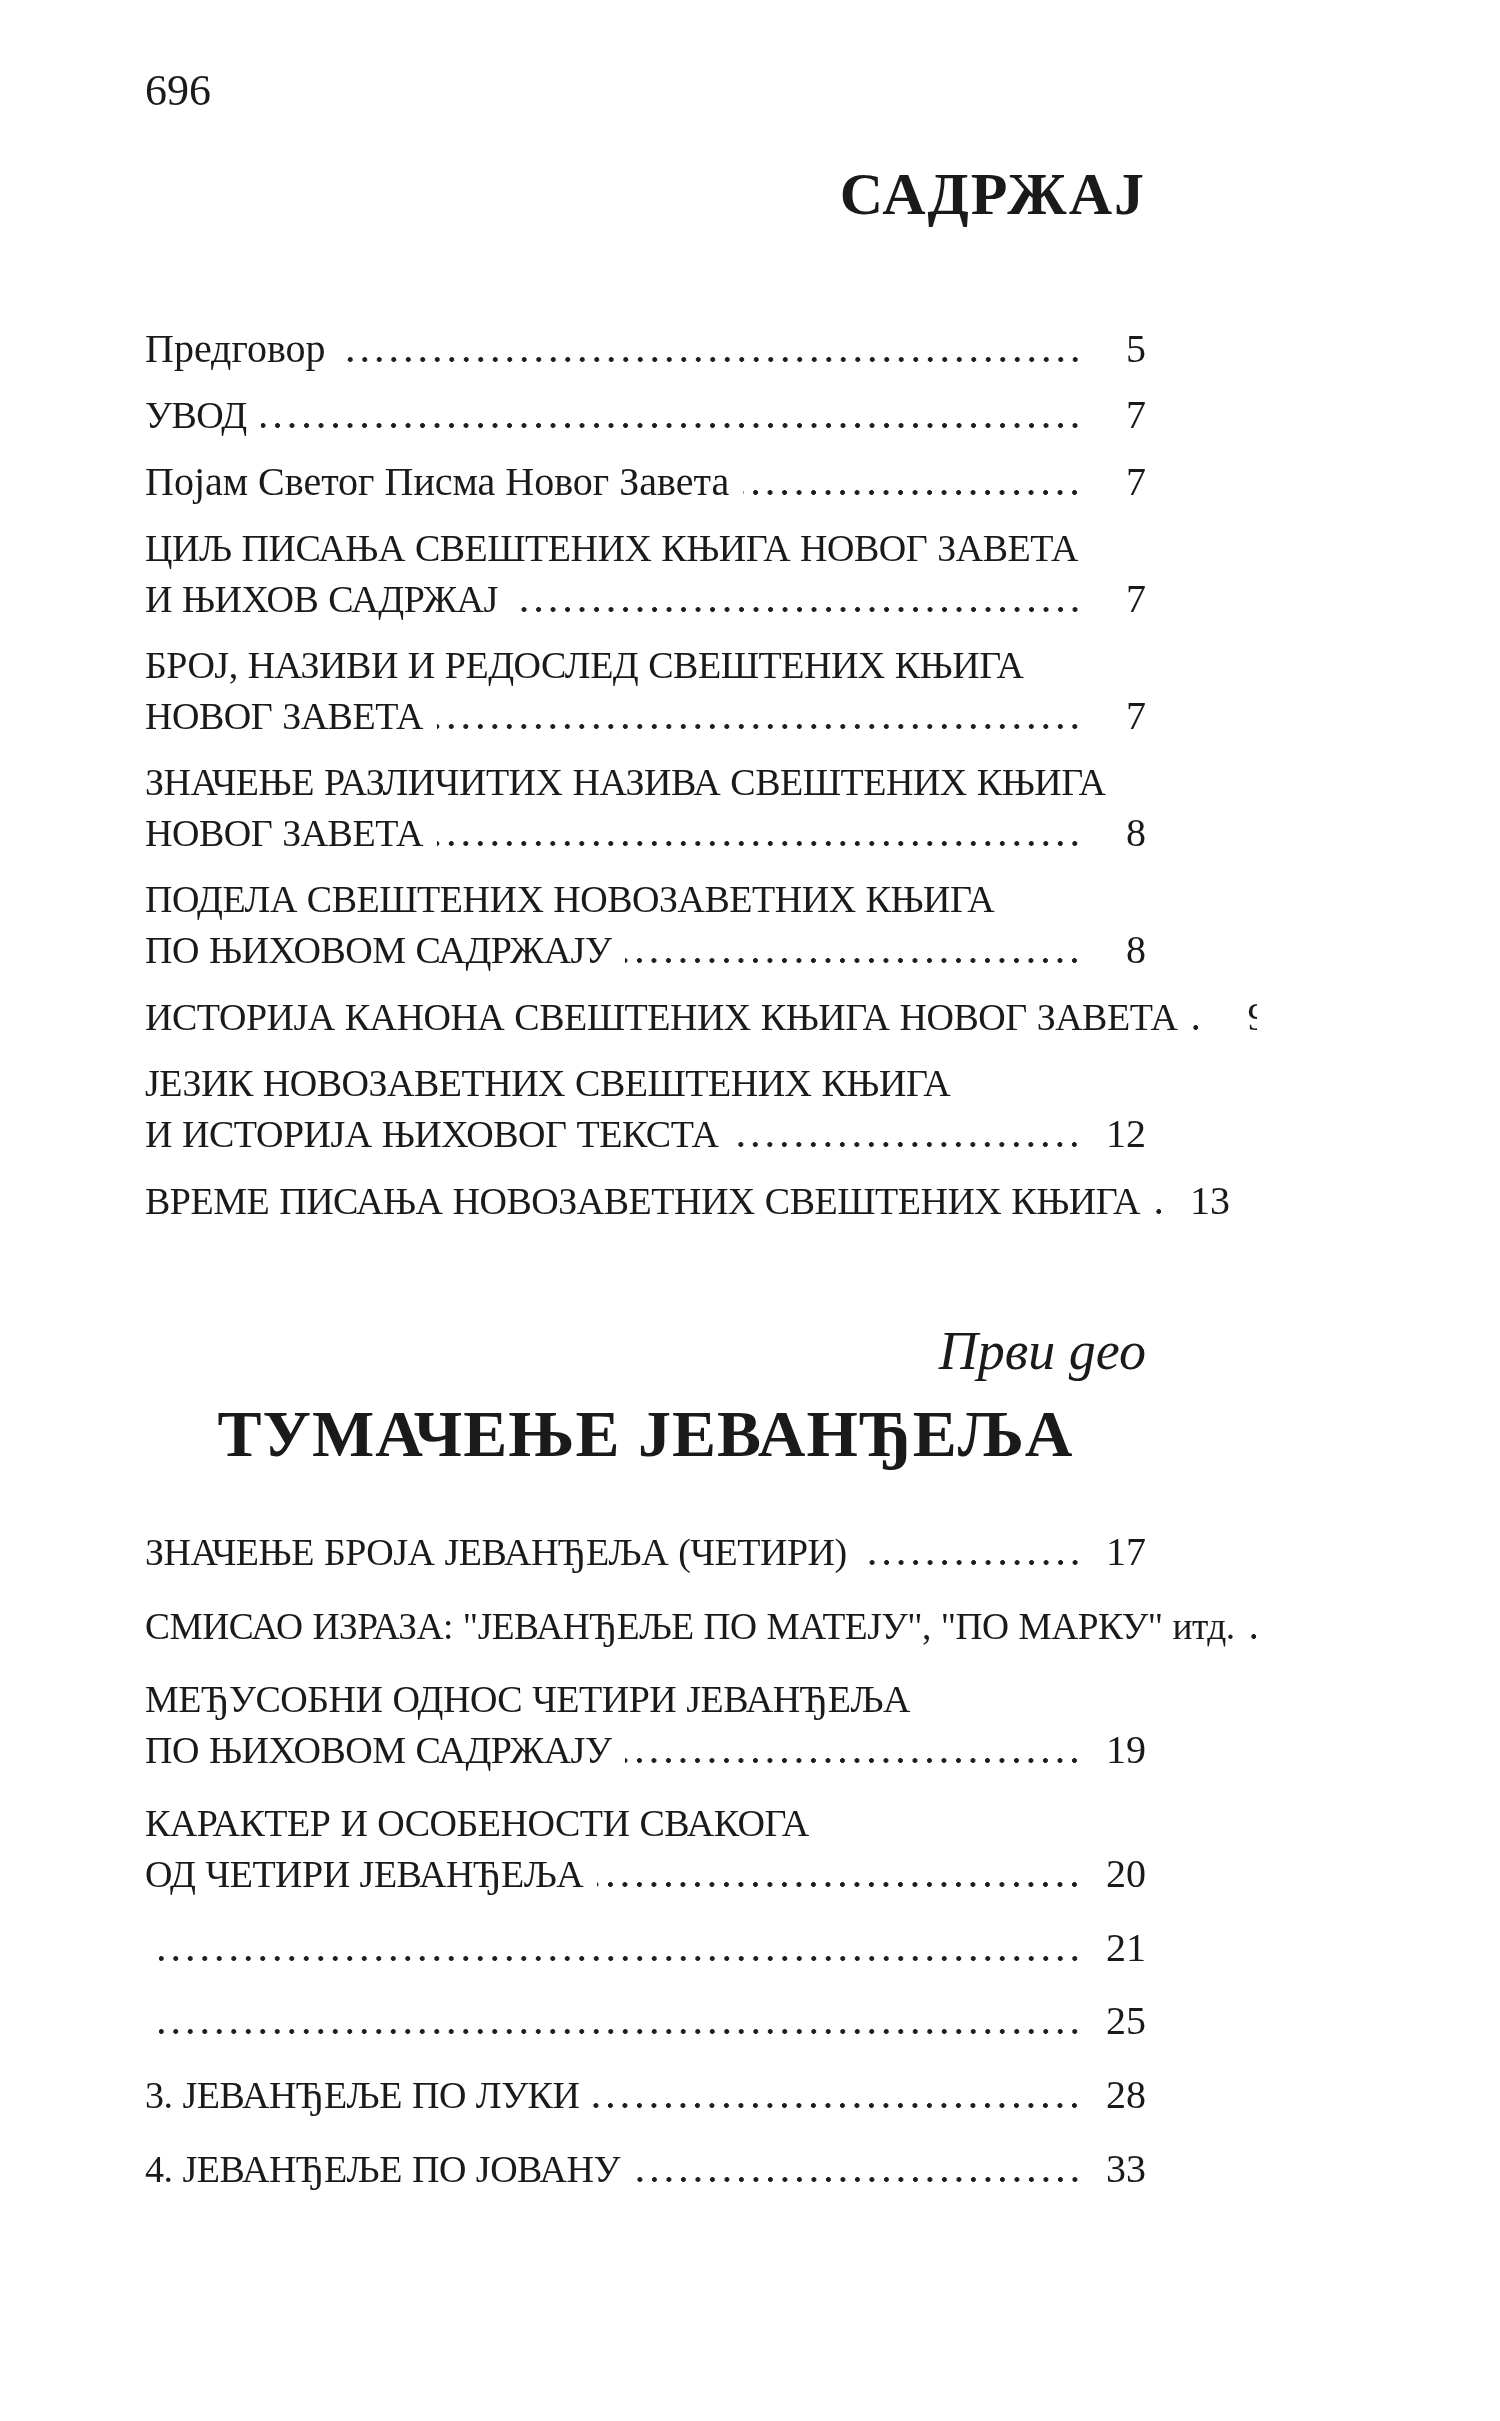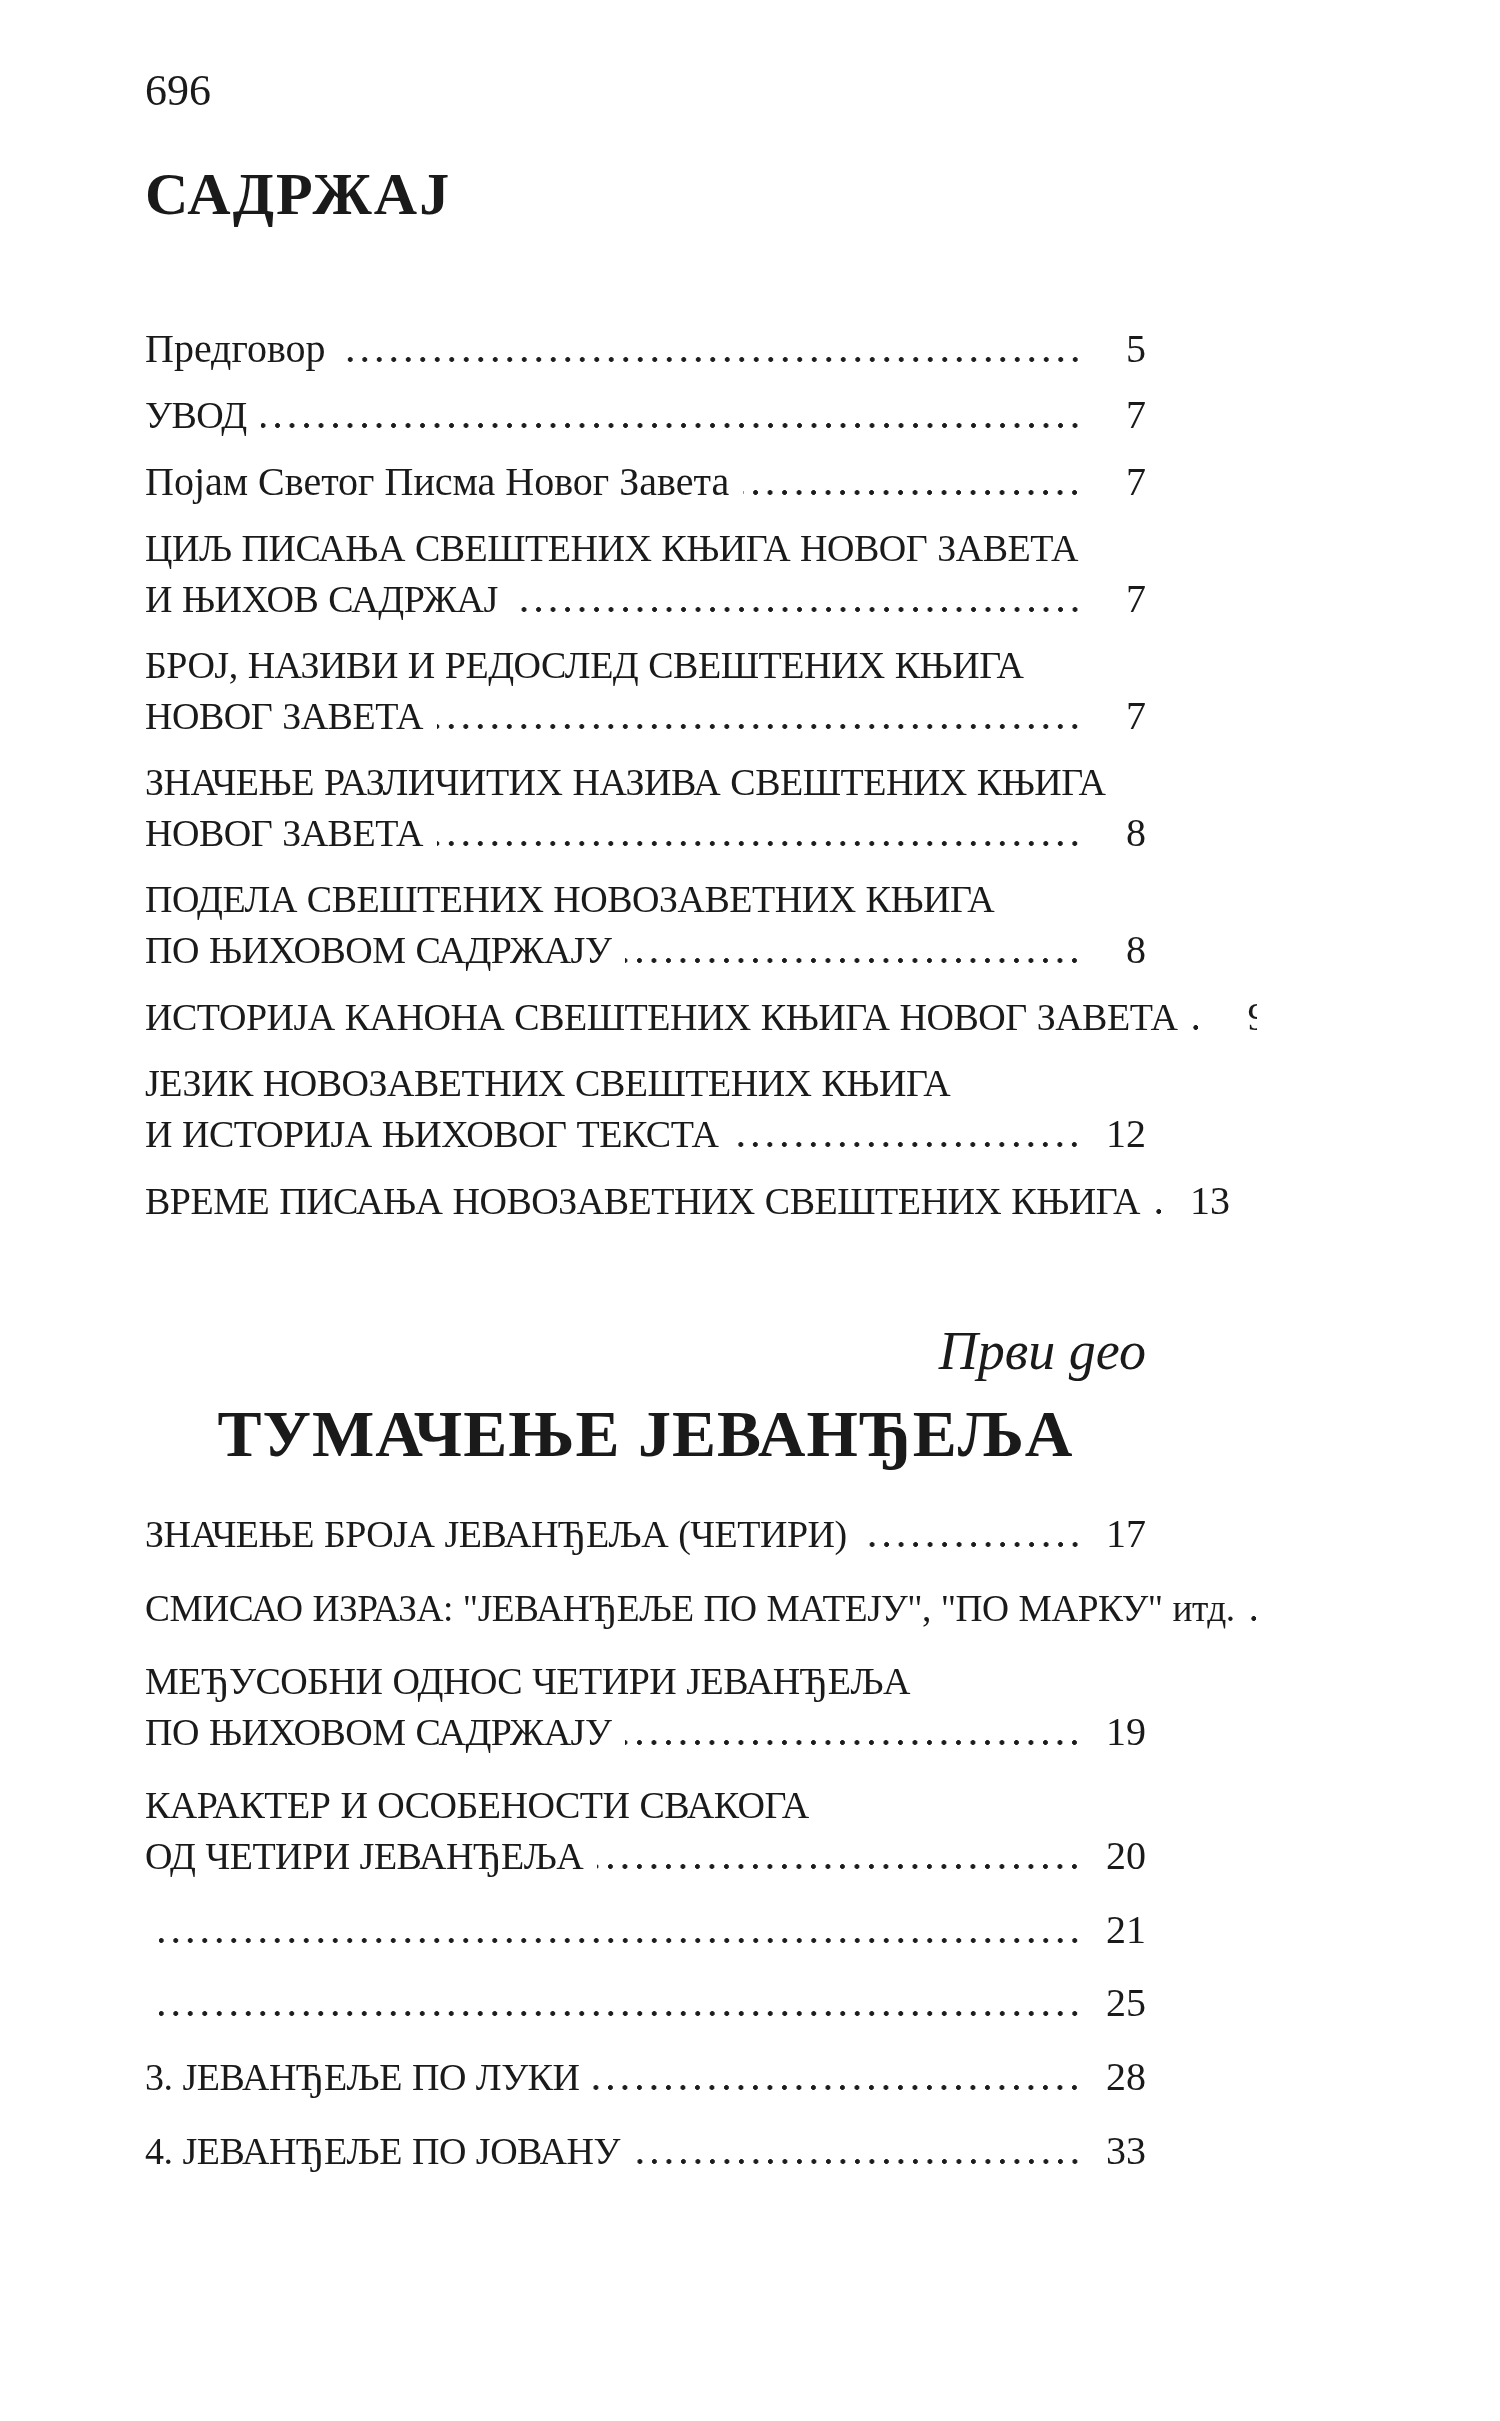--- a/index.html
+++ b/index.html
@@ -17,21 +17,21 @@
     font-family: "Liberation Serif", "DejaVu Serif", serif;
     padding: 66px 111px 0 145px;
     overflow: hidden;
   }
   .folio {
     font-size: 44px;
     line-height: 1.15;
   }
   .doc-title {
     margin: 44px 0 0 0;
-    text-align: left;
+    text-align: right;
     font-weight: bold;
     font-size: 60px;
     line-height: 1.1;
     letter-spacing: 2px;
   }
   .toc {
     margin-top: 96px;
   }
   .entry {
     margin-bottom: 14px;
@@ -80,21 +80,21 @@
     line-height: 1.2;
     text-align: right;
   }
   .part-title {
     margin-top: 12px;
     font-weight: bold;
     font-size: 66px;
     line-height: 1.15;
     letter-spacing: 1px;
   }
-  .toc.second { margin-top: 36px; }
+  .toc.second { margin-top: 54px; }
 </style>
 </head>
 <body>
 
 <div class="page">
 
   <div class="folio">696</div>
 
   <h1 class="doc-title">САДРЖАЈ</h1>
 

